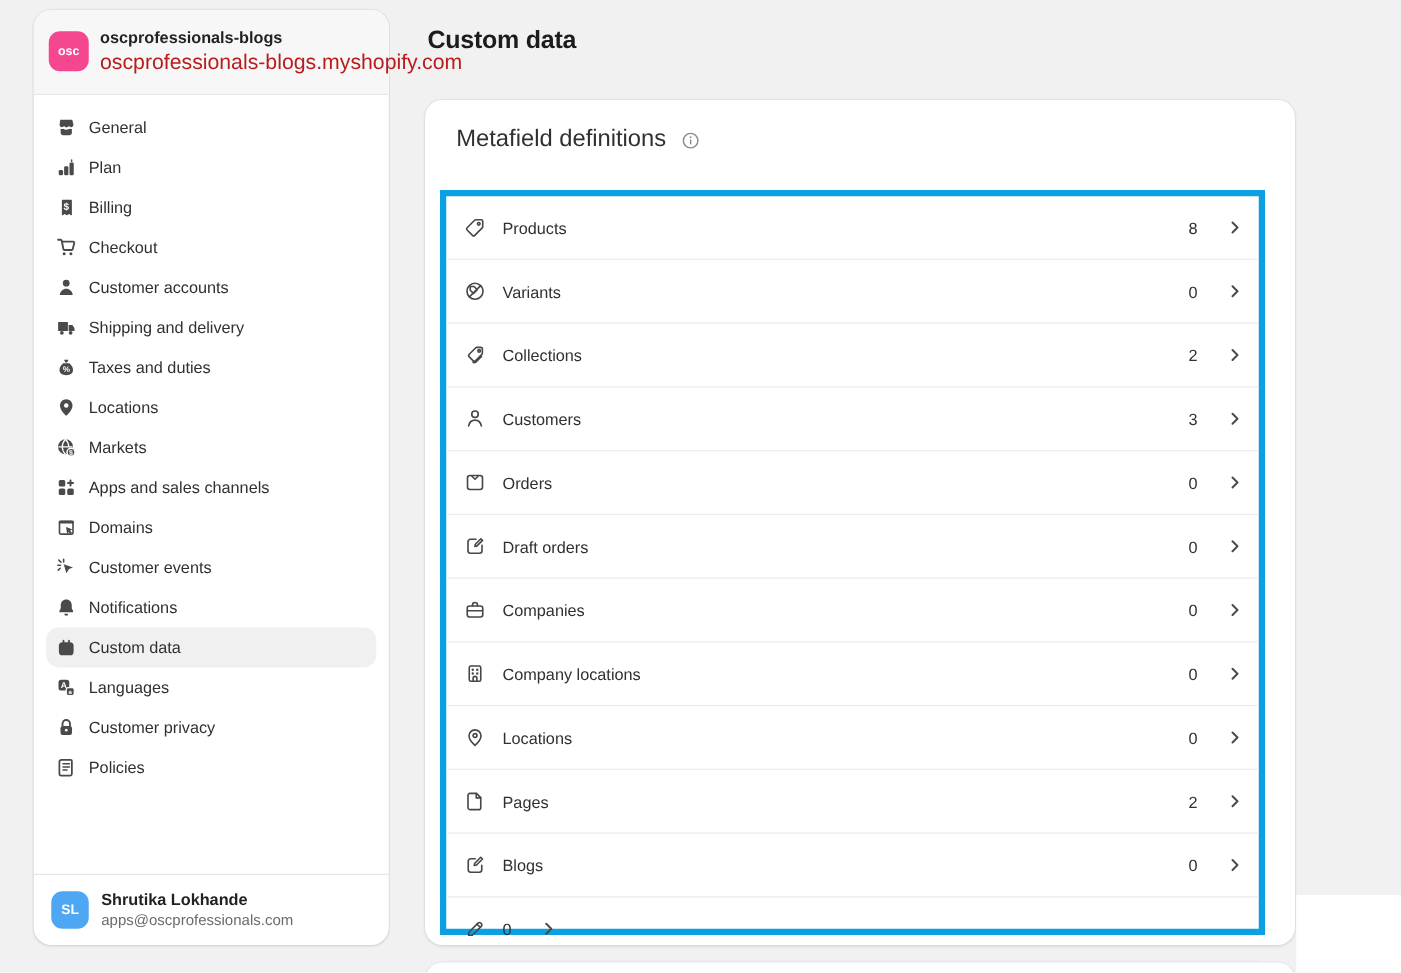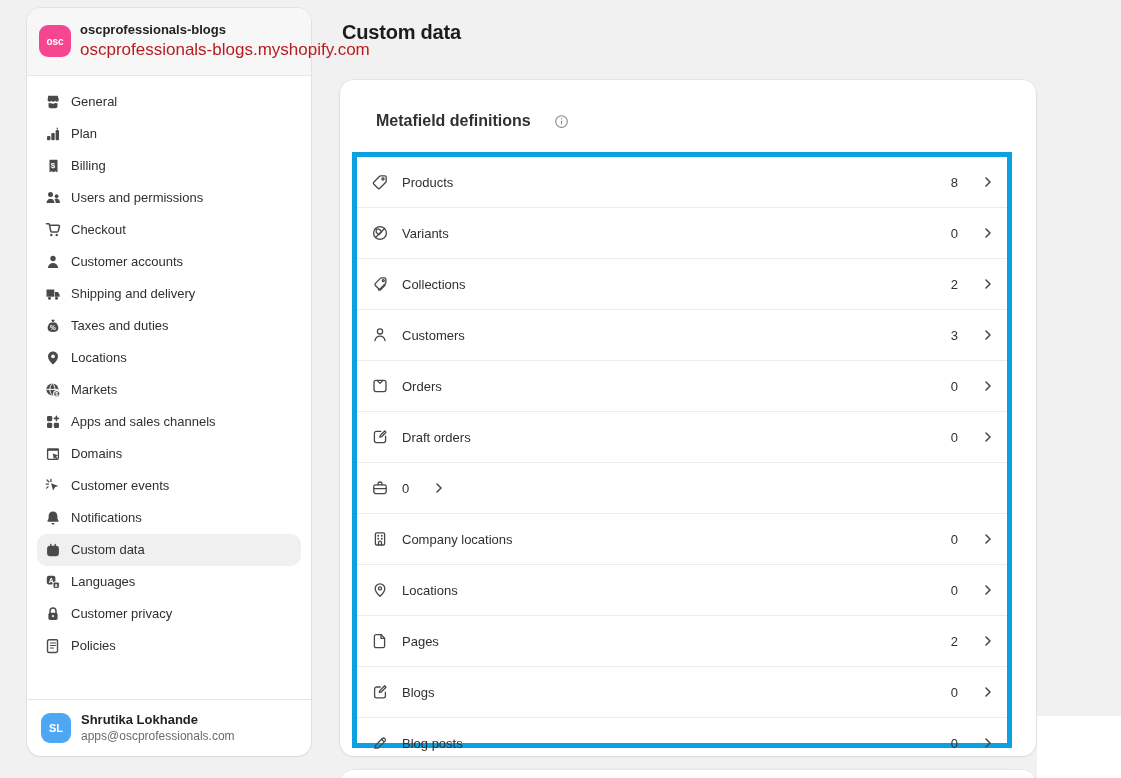--- a/index.html
+++ b/index.html
@@ -54,21 +54,21 @@
     position:absolute;left:342px;top:21px;margin:0;
     font-size:20px;font-weight:bold;color:#1c1c1c;letter-spacing:-.2px;
   }
   .card{
     position:absolute;left:340px;top:80px;width:696px;height:676px;
     background:#fff;border-radius:14px;box-sizing:border-box;
     box-shadow:0 0 0 1px rgba(0,0,0,.04),0 1px 3px rgba(0,0,0,.07);
   }
   .card-head{padding:16px 20px 0;}
   .card-title-row{display:flex;align-items:center;gap:7px;}
-  .card-title{font-size:16px;font-weight:bold;color:#303030;margin:16px;}
+  .card-title{font-size:19px;font-weight:normal;color:#303030;margin:5px;}
   .info-icon{display:inline-flex;cursor:pointer;}
   .info-icon svg{width:15px;height:15px;}
   .card-sub{font-size:13px;color:#616161;margin:7px 0 0;}
   .highlight-box{
     position:absolute;left:12px;top:72px;width:660px;height:596px;
     box-sizing:border-box;border:5px solid var(--highlight,#0aa0e2);
     background:#fff;display:flex;flex-direction:column;
   }
   .row{
     flex:1;display:flex;align-items:center;gap:13px;padding:16px 14px;
@@ -135,31 +135,20 @@
           <svg viewBox="0 0 16 16">
             <path d="M4 1.8h8c.3 0 .5.2.5.5v11.4c0 .4-.4.6-.7.4l-1.5-.9-1.8 1-1.8-1-1.5.9c-.3.2-.7 0-.7-.4V2.3c0-.3.2-.5.5-.5z"></path>
             <text x="8" y="9.8" font-size="8" font-weight="bold" fill="#fff" text-anchor="middle">$</text>
           </svg>
         </span>
         <span class="nav-label">Billing</span>
       </a>
       <a class="nav-item">
         <span class="nav-icon">
           <svg viewBox="0 0 16 16">
-            <circle cx="5.5" cy="4.6" r="2.5"></circle>
-            <path d="M1.4 13c.4-2.7 2-4.2 4.1-4.2s3.7 1.5 4.1 4.2H1.4z"></path>
-            <circle cx="11.6" cy="6.2" r="1.9"></circle>
-            <path d="M10.8 13c-.1-1.4-.6-2.7-1.3-3.6.6-.5 1.4-.8 2.1-.8 1.7 0 2.9 1.2 3.3 3.4l.2 1h-4.3z"></path>
-          </svg>
-        </span>
-        <span class="nav-label">Users and permissions</span>
-      </a>
-      <a class="nav-item">
-        <span class="nav-icon">
-          <svg viewBox="0 0 16 16">
             <path d="M1.5 1.8h1.9c.5 0 .9.3 1 .8l1.3 6.6c.1.5.5.8 1 .8h5.5c.5 0 .9-.3 1-.8l1.2-4.7c.2-.6-.3-1.2-1-1.2H4.7" fill="none" stroke="currentColor" stroke-width="1.5" stroke-linecap="round" stroke-linejoin="round"></path>
             <circle cx="6.3" cy="13" r="1.2"></circle>
             <circle cx="11.7" cy="13" r="1.2"></circle>
           </svg>
         </span>
         <span class="nav-label">Checkout</span>
       </a>
       <a class="nav-item">
         <span class="nav-icon">
           <svg viewBox="0 0 16 16">
@@ -411,20 +400,21 @@
           </svg>
         </span>
       </a>
       <a class="row">
         <span class="row-icon">
           <svg viewBox="0 0 18 18">
             <rect x="2.8" y="5.8" width="12.4" height="8.8" rx="1.8"></rect>
             <path d="M7 5.8V5a2 2 0 0 1 2-2 2 2 0 0 1 2 2v.8M3 9.6h12"></path>
           </svg>
         </span>
+        <span class="row-label">Companies</span>
         <span class="row-count">0</span>
         <span class="chev">
           <svg viewBox="0 0 10 12" fill="none" stroke="#4a4a4a" stroke-width="1.6" stroke-linecap="round" stroke-linejoin="round">
             <path d="M3 2l4 4-4 4"></path>
           </svg>
         </span>
       </a>
       <a class="row">
         <span class="row-icon">
           <svg viewBox="0 0 18 18">
@@ -486,21 +476,20 @@
           </svg>
         </span>
       </a>
       <a class="row">
         <span class="row-icon">
           <svg viewBox="0 0 18 18">
             <path d="M3.8 14.2l.5-2.6 7.1-7.1a1.85 1.85 0 0 1 2.6 2.6l-7.1 7.1-3.1-0z"></path>
             <path d="M10.6 5.3l2.1 2.1"></path>
           </svg>
         </span>
-        <span class="row-label">Blog posts</span>
         <span class="row-count">0</span>
         <span class="chev">
           <svg viewBox="0 0 10 12" fill="none" stroke="#4a4a4a" stroke-width="1.6" stroke-linecap="round" stroke-linejoin="round">
             <path d="M3 2l4 4-4 4"></path>
           </svg>
         </span>
       </a>
       <a class="row">
         <span class="row-icon">
           <svg viewBox="0 0 18 18">

